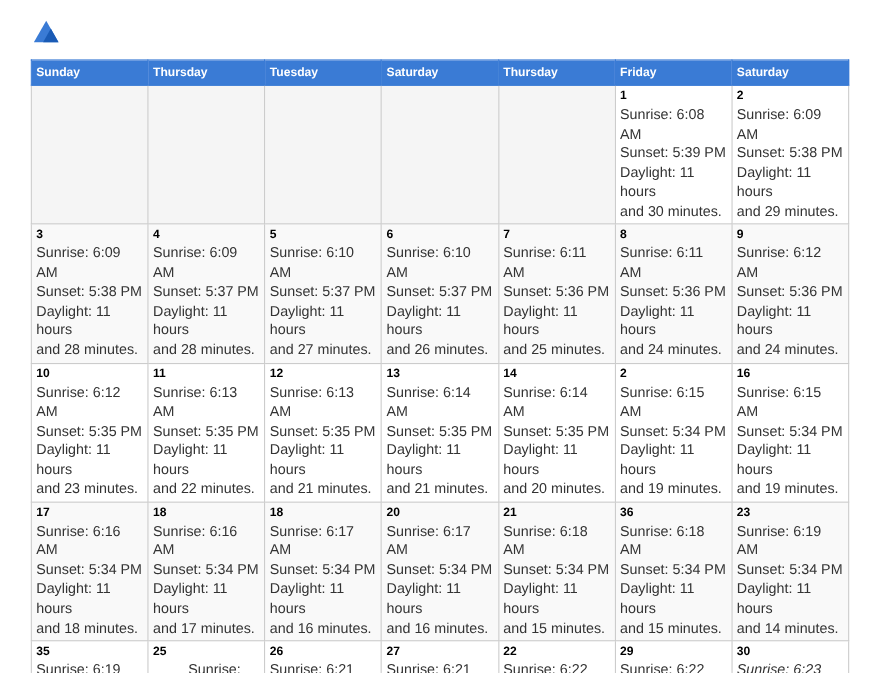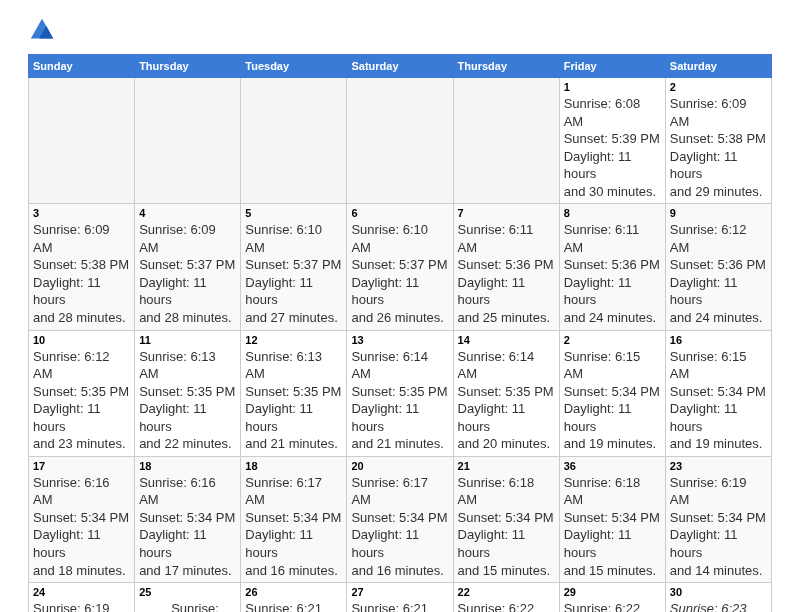--- a/index.html
+++ b/index.html
@@ -299,21 +299,21 @@
           <td>
             <div class="day-num">23</div>
             <div class="day-info" style="white-space: pre-line;">Sunrise: 6:19 AM
 Sunset: 5:34 PM
 Daylight: 11 hours
 and 14 minutes.</div>
           </td>
         </tr>
         <tr>
           <td>
-            <div class="day-num">24</div>
+            <div class="day-num">35</div>
             <div class="day-info" style="white-space: pre-line;">Sunrise: 6:19 AM
 Sunset: 5:34 PM
 Daylight: 11 hours
 and 14 minutes.</div>
           </td>
           <td>
             <div class="day-num">25</div>
             <div class="day-info" style="white-space: pre-line; margin-left: 32px;">Sunrise: 6:20 AM
 Sunset: 5:34 PM
 Daylight: 11 hours

